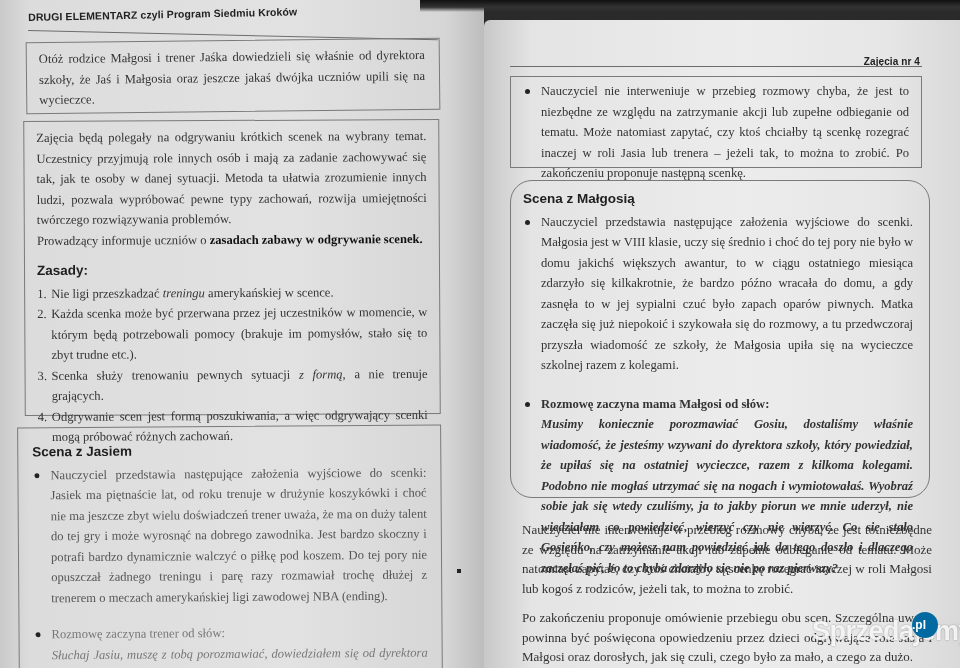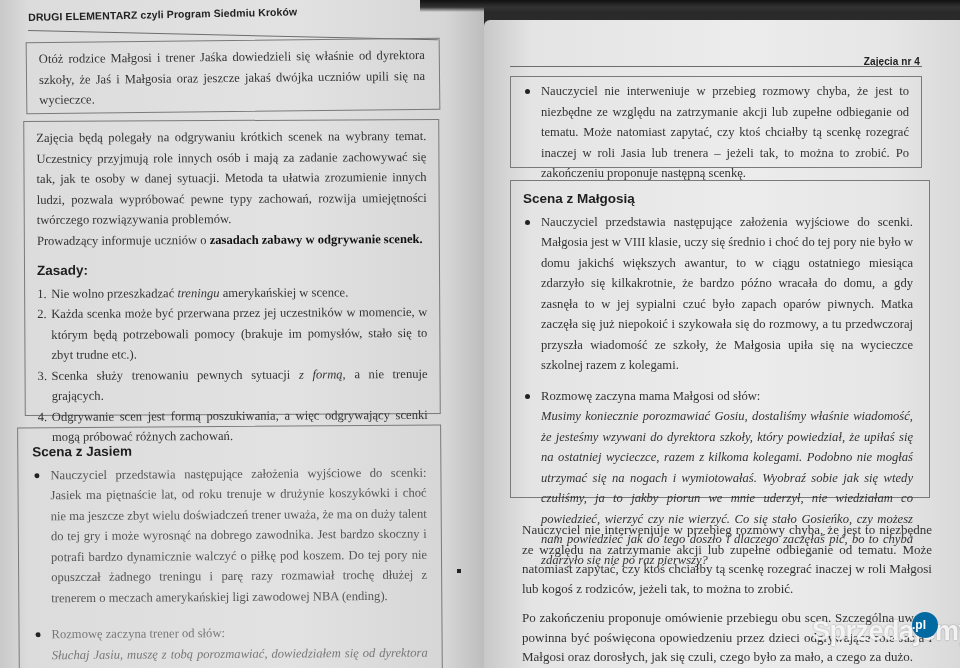--- a/index.html
+++ b/index.html
@@ -84,21 +84,21 @@
     <div class="box" style="left:24px; top:120px; width:416px; height:295px; padding:6px 12px 0 12px; transform:rotate(-0.3deg);">
       <p>Zajęcia będą polegały na odgrywaniu krótkich scenek na wybrany temat. Uczestnicy przyjmują role innych osób i mają za zadanie zachowywać się tak, jak te osoby w danej sytuacji. Metoda ta ułatwia zrozumienie innych ludzi, pozwala wypróbować pewne typy zachowań, rozwija umiejętności twórczego rozwiązywania problemów.</p>
       <p>
         <span>Prowadzący informuje uczniów o</span>
         <span class="bold">zasadach zabawy w odgrywanie scenek.</span>
       </p>
       <div class="sans-head" style="margin-top:10px;">Zasady:</div>
       <ol class="rules">
         <li>
           <span class="num">1.</span>
-          <span>Nie wolno przeszkadzać</span>
+          <span>Nie ligi przeszkadzać</span>
           <span class="italic">treningu</span>
           <span>amerykańskiej w scence.</span>
         </li>
         <li>
           <span class="num">2.</span>
           <span>Każda scenka może być przerwana przez jej uczestników w momencie, w którym będą potrzebowali pomocy (brakuje im pomysłów, stało się to zbyt trudne etc.).</span>
         </li>
         <li>
           <span class="num">3.</span>
           <span>Scenka służy trenowaniu pewnych sytuacji</span>
@@ -134,28 +134,28 @@
 
     <div class="box" style="left:26px; top:56px; width:412px; height:92px; padding:4px 12px 0 12px;">
       <ul class="bullets">
         <li>
           <span class="dot"></span>
           <span>Nauczyciel nie interweniuje w przebieg rozmowy chyba, że jest to niezbędne ze względu na zatrzymanie akcji lub zupełne odbieganie od tematu. Może natomiast zapytać, czy ktoś chciałby tą scenkę rozegrać inaczej w roli Jasia lub trenera – jeżeli tak, to można to zrobić. Po zakończeniu proponuje następną scenkę.</span>
         </li>
       </ul>
     </div>
 
-    <div class="box" style="left:26px; top:160px; width:420px; height:318px; padding:8px 16px 0 12px;">
+    <div class="box" style="left:26px; top:160px; width:420px; height:318px; padding:8px 16px 0 12px;border-radius:22px;">
       <div class="sans-head">Scena z Małgosią</div>
       <ul class="bullets">
         <li>
           <span class="dot"></span>
           <span>Nauczyciel przedstawia następujące założenia wyjściowe do scenki. Małgosia jest w VIII klasie, uczy się średnio i choć do tej pory nie było w domu jakichś większych awantur, to w ciągu ostatniego miesiąca zdarzyło się kilkakrotnie, że bardzo późno wracała do domu, a gdy zasnęła to w jej sypialni czuć było zapach oparów piwnych. Matka zaczęła się już niepokoić i szykowała się do rozmowy, a tu przedwczoraj przyszła wiadomość ze szkoły, że Małgosia upiła się na wycieczce szkolnej razem z kolegami.</span>
         </li>
-        <li style="margin-top:10px;">
+        <li style="margin-top:18px;font-weight:bold;">
           <span class="dot"></span>
           <span>Rozmowę zaczyna mama Małgosi od słów:</span><br>
           <span class="italic">Musimy koniecznie porozmawiać Gosiu, dostaliśmy właśnie wiadomość, że jesteśmy wzywani do dyrektora szkoły, który powiedział, że upiłaś się na ostatniej wycieczce, razem z kilkoma kolegami. Podobno nie mogłaś utrzymać się na nogach i wymiotowałaś. Wyobraź sobie jak się wtedy czuliśmy, ja to jakby piorun we mnie uderzył, nie wiedziałam co powiedzieć, wierzyć czy nie wierzyć. Co się stało Gosieńko, czy możesz nam powiedzieć jak do tego doszło i dlaczego zaczęłaś pić, bo to chyba zdarzyło się nie po raz pierwszy?</span>
         </li>
       </ul>
     </div>
 
     <p class="plain" style="left:38px; top:500px; width:410px; margin:0;">Nauczyciel nie interweniuje w przebieg rozmowy chyba, że jest to niezbędne ze względu na zatrzymanie akcji lub zupełne odbieganie od tematu. Może natomiast zapytać, czy ktoś chciałby tą scenkę rozegrać inaczej w roli Małgosi lub kogoś z rodziców, jeżeli tak, to można to zrobić.</p>
     <p class="plain" style="left:38px; top:588px; width:410px; margin:0;">Po zakończeniu proponuje omówienie przebiegu obu scen. Szczególna uwaga powinna być poświęcona opowiedzeniu przez dzieci odgrywające role Jasia i Małgosi oraz dorosłych, jak się czuli, czego było za mało, a czego za dużo.</p>
   </div>

